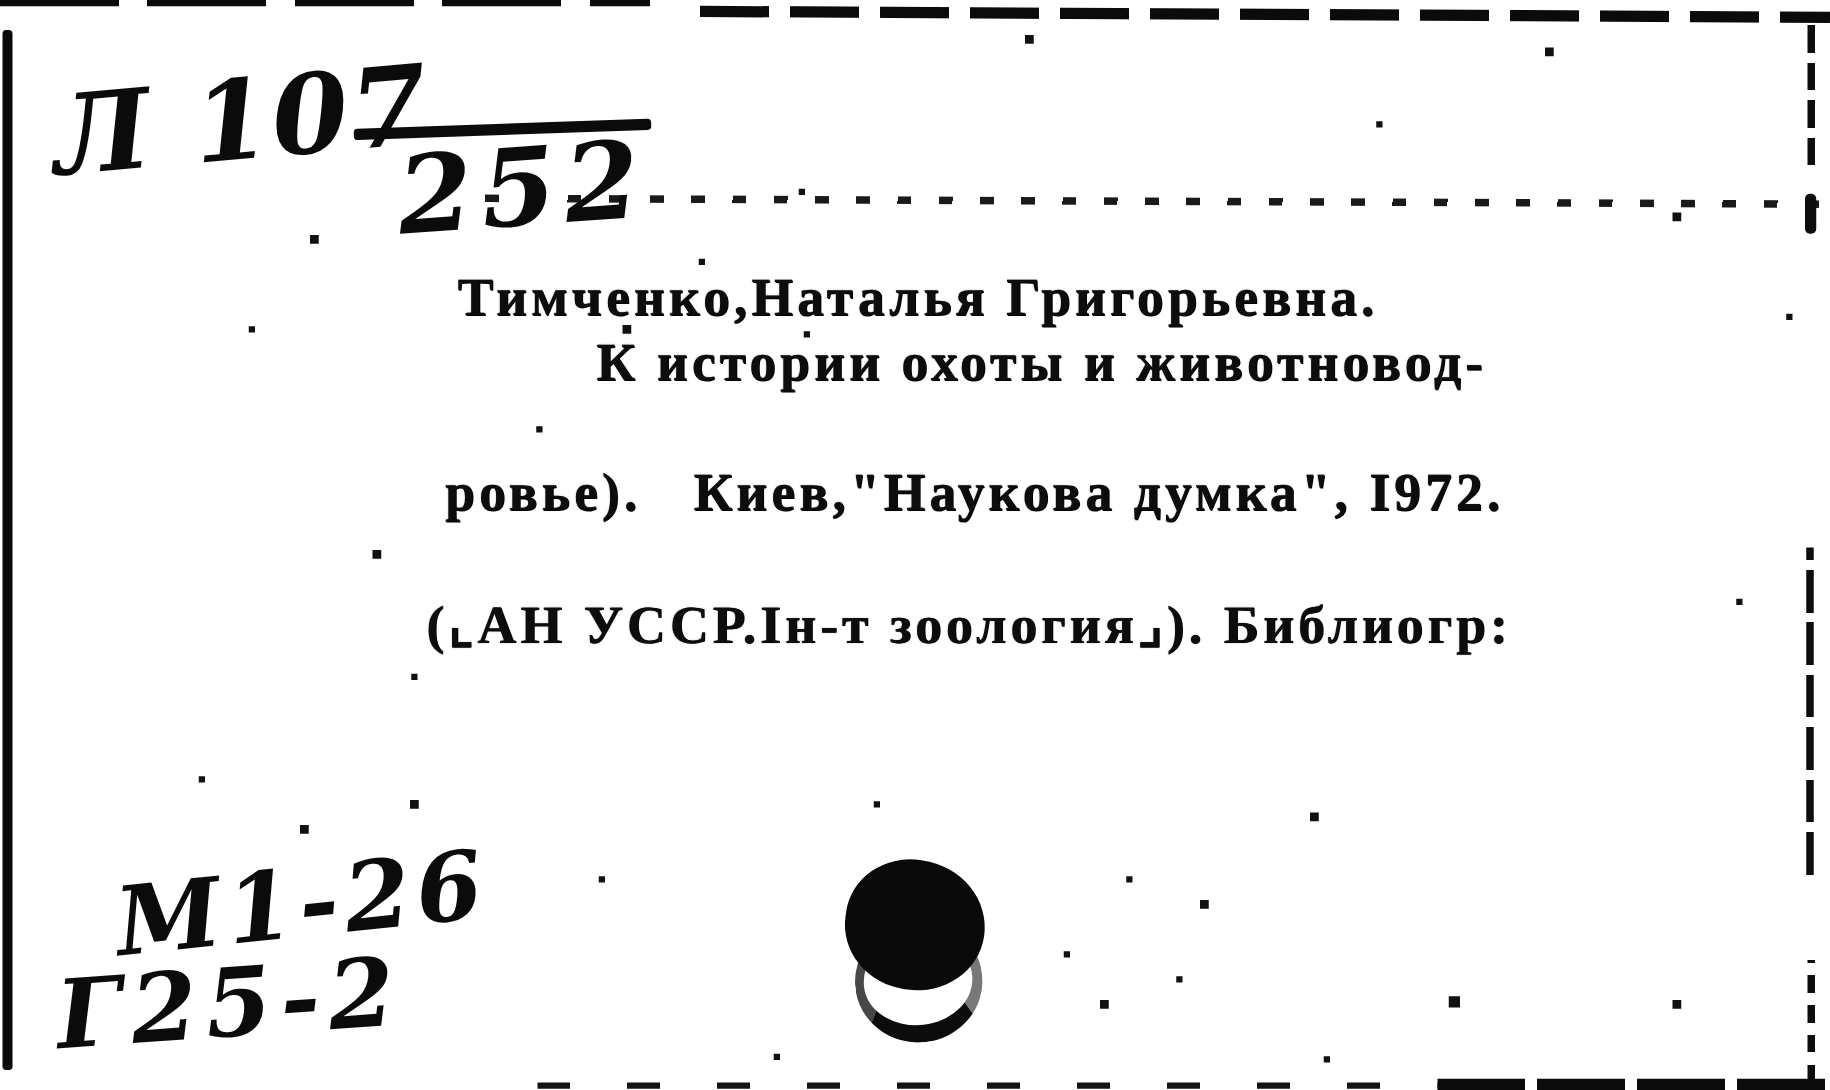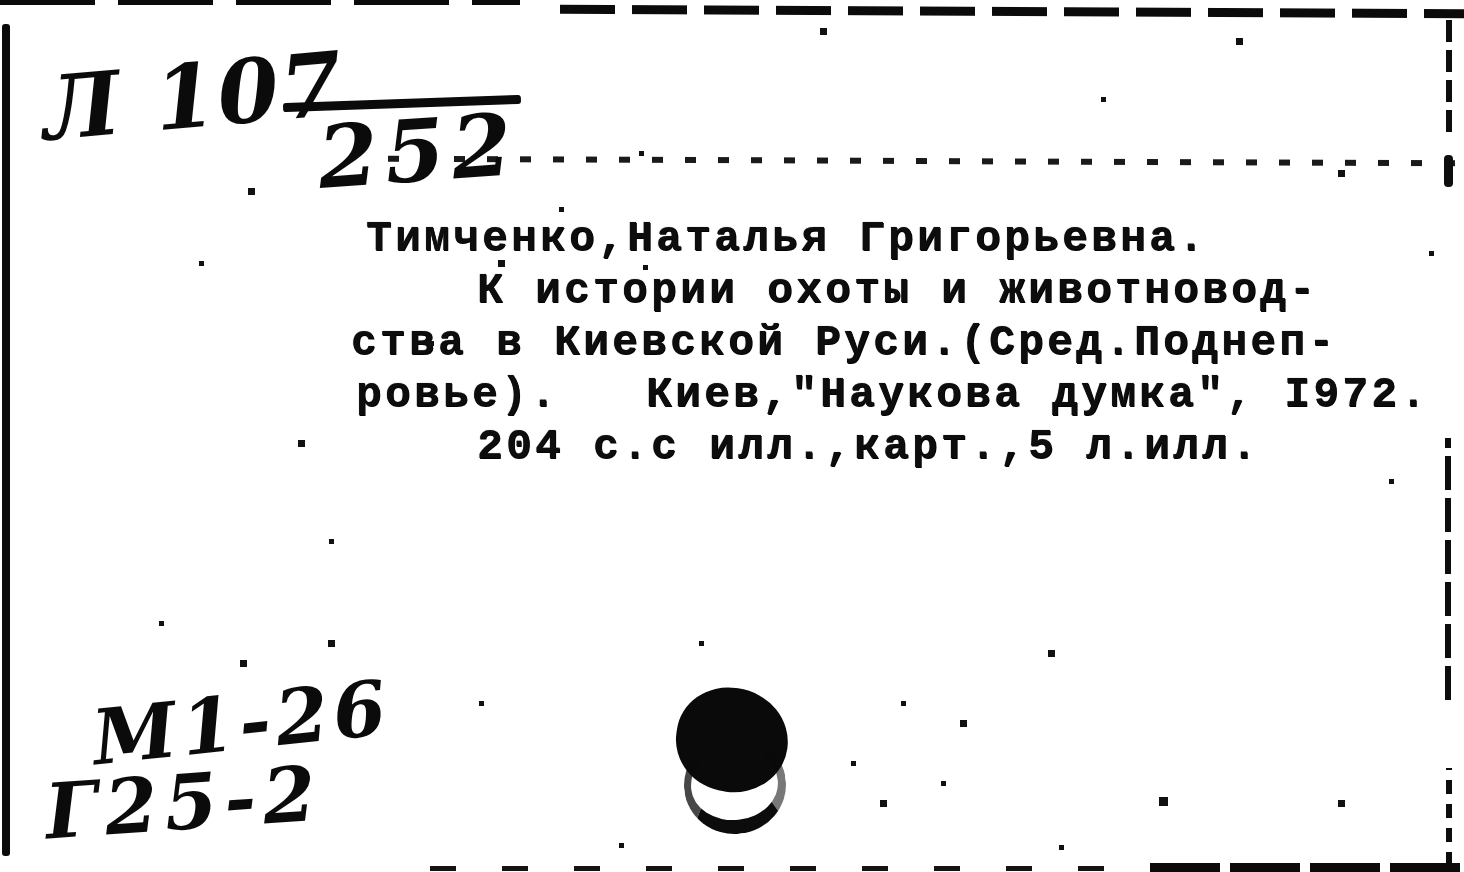--- a/index.html
+++ b/index.html
@@ -60,21 +60,21 @@
   .callnum-num { left: 42px; top: 44px; font-size: 88px; transform: rotate(-5deg); letter-spacing: 2px; }
   .callnum-bar { position: absolute; left: 283px; top: 99px; width: 238px; height: 9px;
     background: #0b0b0b; transform: rotate(-2deg); border-radius: 3px; }
   .callnum-den { left: 318px; top: 100px; font-size: 86px; transform: rotate(-4deg); letter-spacing: 7px; }
   .code-1 { left: 92px; top: 678px; font-size: 76px; transform: rotate(-6deg); letter-spacing: 5px; }
   .code-2 { left: 45px; top: 758px; font-size: 76px; transform: rotate(-4deg); letter-spacing: 7px; }
 
   
   .tline {
     position: absolute;
-    font-family: Liberation Mono, monospace;
+    font-family: Liberation Serif, serif;
     font-size: 43px;
     font-weight: bold;
     letter-spacing: 3.2px;
     color: #0d0d0d;
     white-space: pre;
     text-shadow: 0.6px 0.6px 0 #000, 0 0 1px rgba(0,0,0,0.55);
   }
   .tl-1 { left: 366px; top: 214px; }
   .tl-2 { left: 477px; top: 266px; }
   .tl-3 { left: 351px; top: 318px; }
@@ -136,23 +136,22 @@
   <div class="edge edge-right-4"></div>
   <div class="edge edge-bottom-a"></div>
   <div class="edge edge-bottom-b"></div>
 
   <div class="hand callnum-num">Л 107</div>
   <div class="callnum-bar"></div>
   <div class="hand callnum-den">252</div>
 
   <div class="tline tl-1">Тимченко,Наталья Григорьевна.</div>
   <div class="tline tl-2">К истории охоты и животновод-</div>
-  <div class="tline tl-3">ства в Киевской Руси.(Сред.Поднеп-</div>
   <div class="tline tl-4">ровье).   Киев,"Наукова думка", I972.</div>
-  <div class="tline tl-5">204 с.с илл.,карт.,5 л.илл.</div>
+  <div class="tline tl-6">(⌞АН УССР.Ін-т зоология⌟). Библиогр:</div>
 
   <div class="hand code-1">М1-26</div>
   <div class="hand code-2">Г25-2</div>
 
   <div class="punch-hole"></div>
   <div class="punch-shadow"></div>
 
   <div class="noise"></div>
 
 </div>

